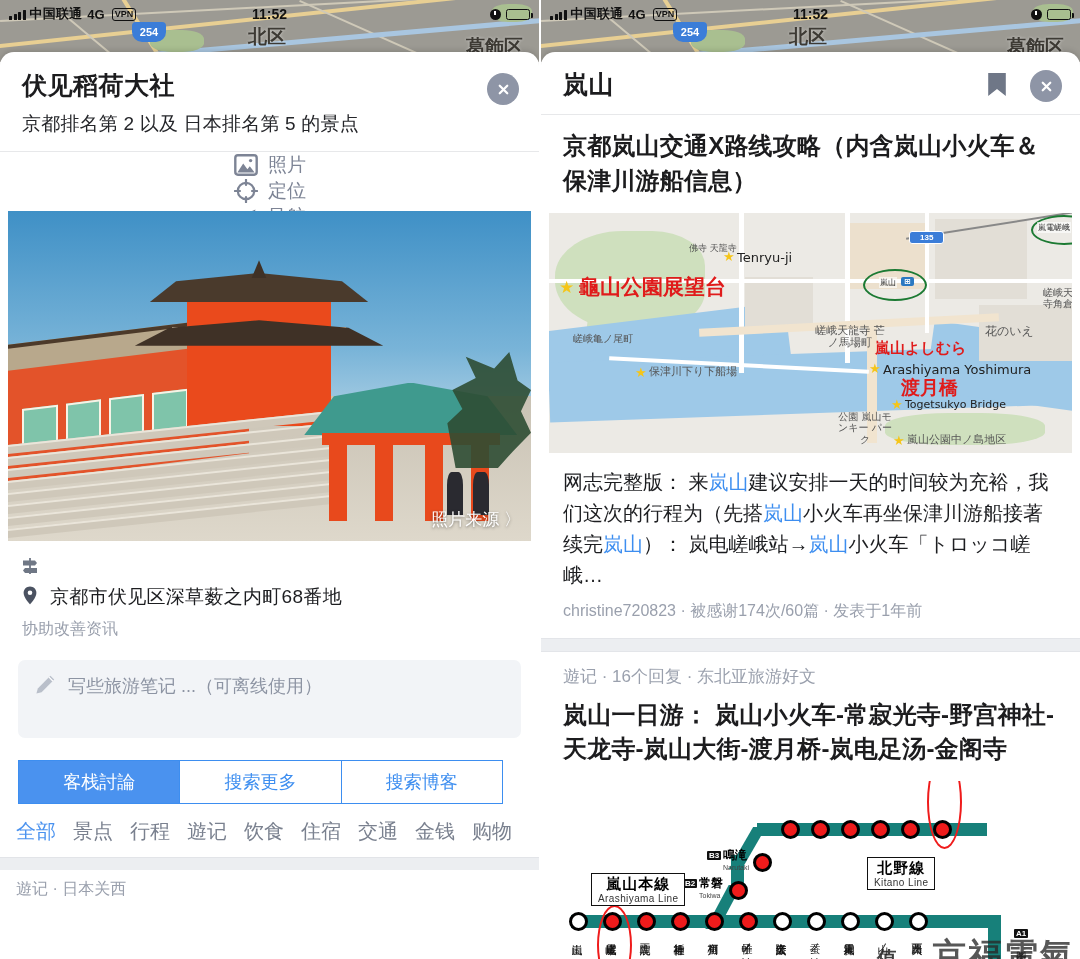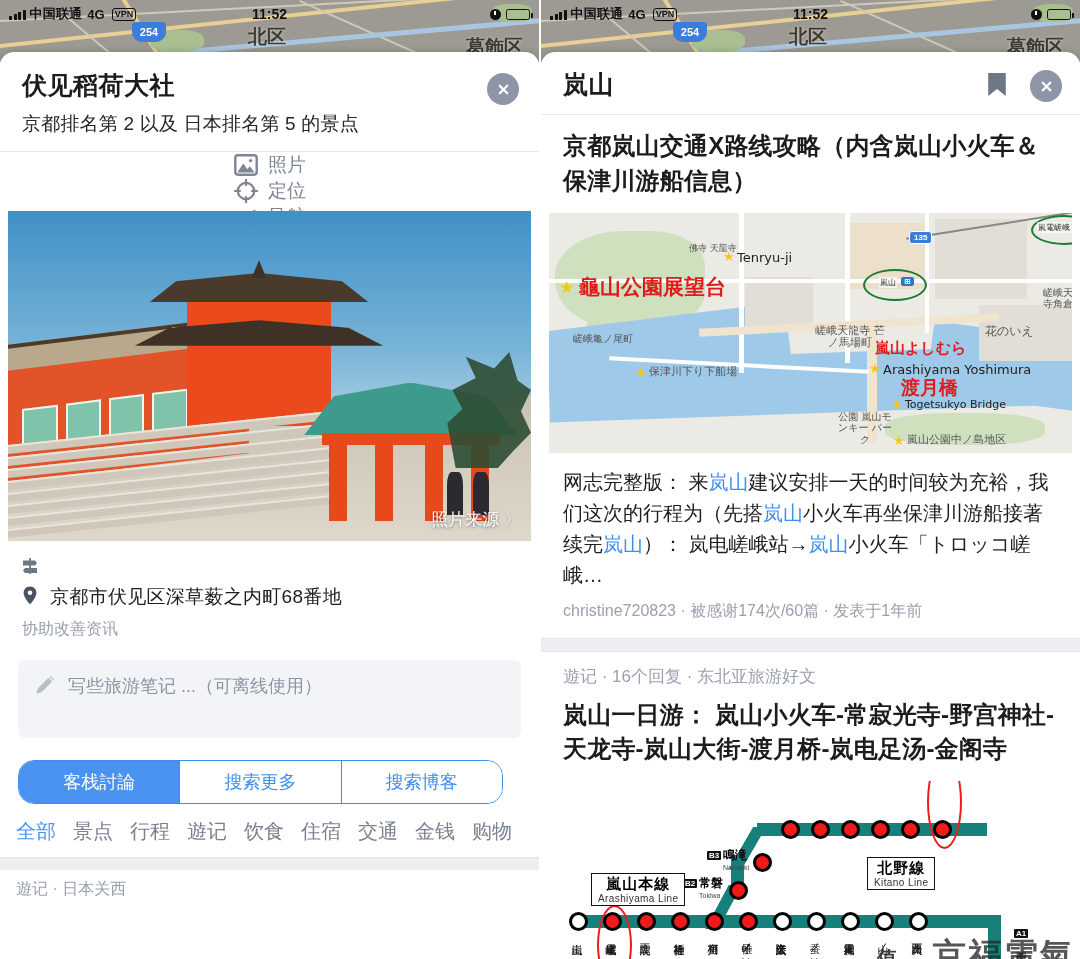--- a/index.html
+++ b/index.html
@@ -212,21 +212,21 @@
   .note {
     margin: 20px 18px 0 18px; background: #f2f4f7; border-radius: 7px;
     height: 78px; padding: 14px 16px; box-sizing: border-box;
     display: flex; align-items: flex-start; gap: 12px;
     color: #8d94a3; font-size: 18px; cursor: text;
   }
 
   
   .segmented {
     margin: 22px 36px 0 18px; display: flex;
-    border: 1.6px solid #3d8ef0; border-radius: 16px; overflow: hidden;
+    border: 1.6px solid #3d8ef0; border-radius: 0; overflow: hidden;
     height: 42px;
   }
   .seg {
     flex: 1; display:flex; align-items:center; justify-content:center;
     font-size: 18px; color: #3d8ef0; background:#fff; cursor:pointer;
     border-right: 1.6px solid #3d8ef0;
   }
   .seg:last-child { border-right: none; }
   .seg.active { background: #4a92ef; color: #fff; }
 
@@ -278,21 +278,21 @@
   .mm-stn {
     position:absolute; font-size:8px; color:#2c2c2c; background:rgba(255,255,255,.6);
     padding: 0 1px; white-space:nowrap;
   }
   .mm-badge {
     position:absolute; background:#2b79c2; color:#fff; font-size:8px;
     border-radius:2px; padding:0 3px; font-weight:700;
   }
   .mm-shield {
     position:absolute; background:#3b7dd8; color:#fff; font-size:8px;
-    border-radius:3px; padding:1px 4px; font-weight:700;
+    border-radius:3px; padding:1px 10px; font-weight:700;
     border:1px solid #fff;
   }
 
   .snippet {
     padding: 14px 22px 0 22px; font-size: 20px; line-height: 1.55; color:#1d1e21;
   }
   .snippet a { color: #3d8ef0; text-decoration:none; cursor:pointer;}
   .meta { padding: 10px 22px 16px 22px; font-size: 16px; color:#9aa0ad; }
 
   .rp-band { height: 12px; background:#eceef1; border-top:1px solid #e3e5e9; border-bottom:1px solid #e3e5e9;}

